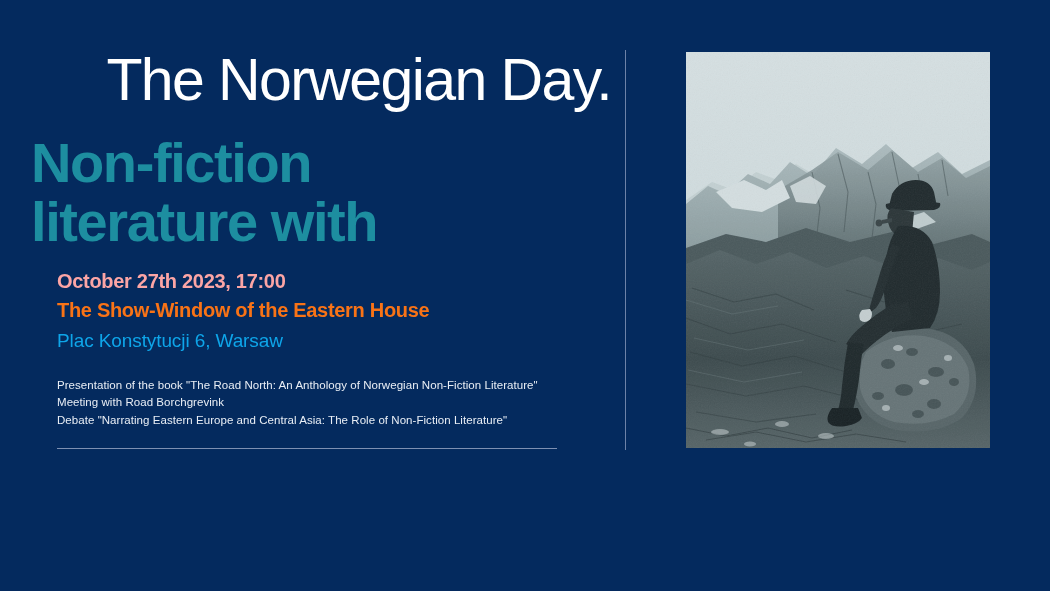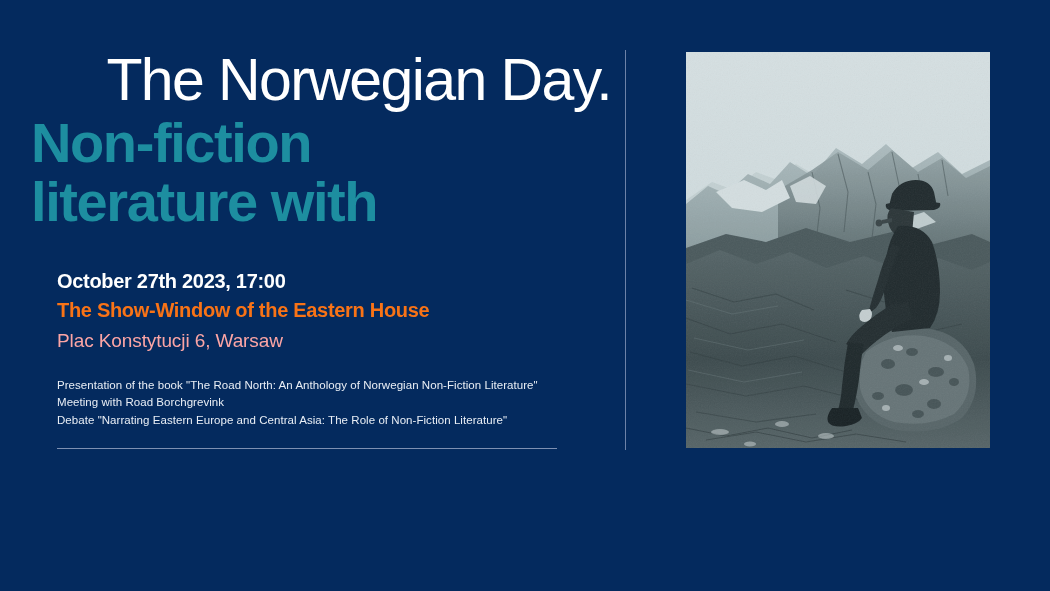--- a/index.html
+++ b/index.html
@@ -40,21 +40,21 @@
   }
   .headline .line2,
   .headline .line3 {
     font-size: 56px;
     line-height: 1.12;
     font-weight: bold;
     letter-spacing: -1.4px;
     color: #1d8ea0;
     white-space: nowrap;
   }
-  .headline .line2 { margin-top: 1px; }
+  .headline .line2 { margin-top: 21px; }
   .headline .line3 { margin-top: -4px; }
 
   
   .vrule {
     position: absolute;
     left: 625px;
     top: 50px;
     width: 1px;
     height: 400px;
     background: #6d82a8;
@@ -63,37 +63,37 @@
   
   .details {
     position: absolute;
     left: 57px;
     top: 267px;
     width: 540px;
   }
   .details .dt {
     font-size: 20px;
     font-weight: bold;
-    color: #ffffff;
+    color: #fca5a5;
     letter-spacing: -0.3px;
     line-height: 1.45;
     white-space: nowrap;
   }
   .details .venue {
     font-size: 20px;
     font-weight: bold;
     color: #f97316;
     letter-spacing: -0.3px;
     line-height: 1.45;
     white-space: nowrap;
   }
   .details .addr {
     font-size: 19px;
     font-weight: normal;
-    color: #fca5a5;
+    color: #0ea5e9;
     letter-spacing: -0.1px;
     line-height: 1.5;
     margin-top: 2px;
     white-space: nowrap;
   }
 
   
   .programme {
     position: absolute;
     left: 57px;

